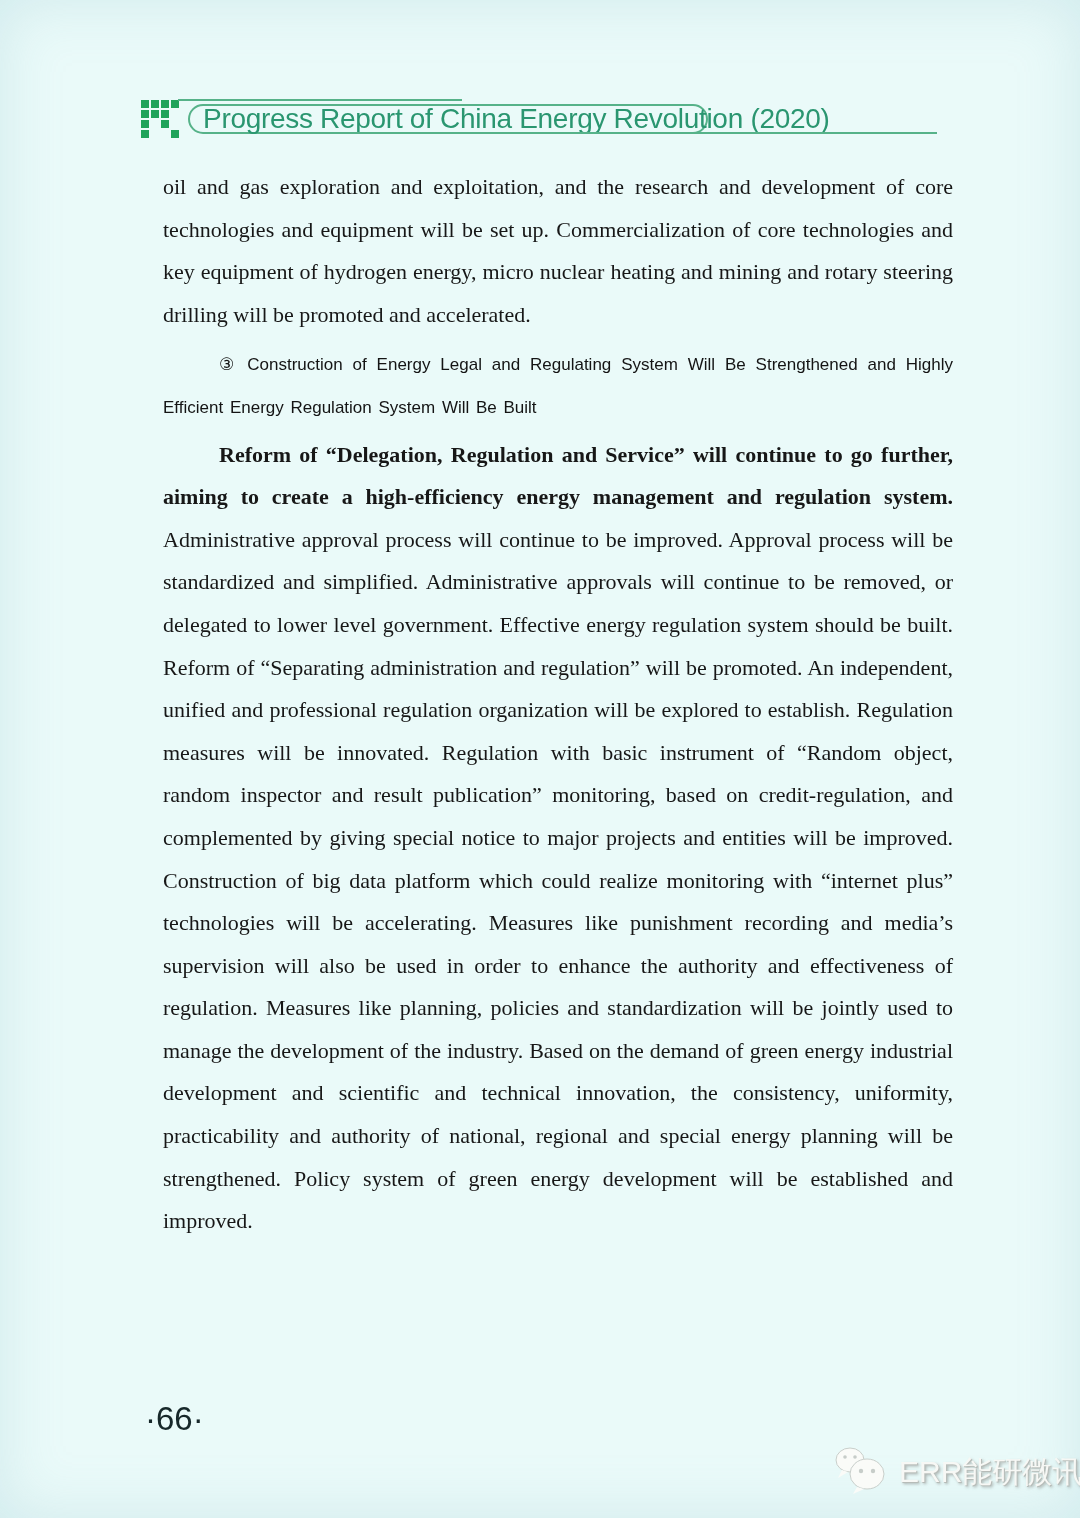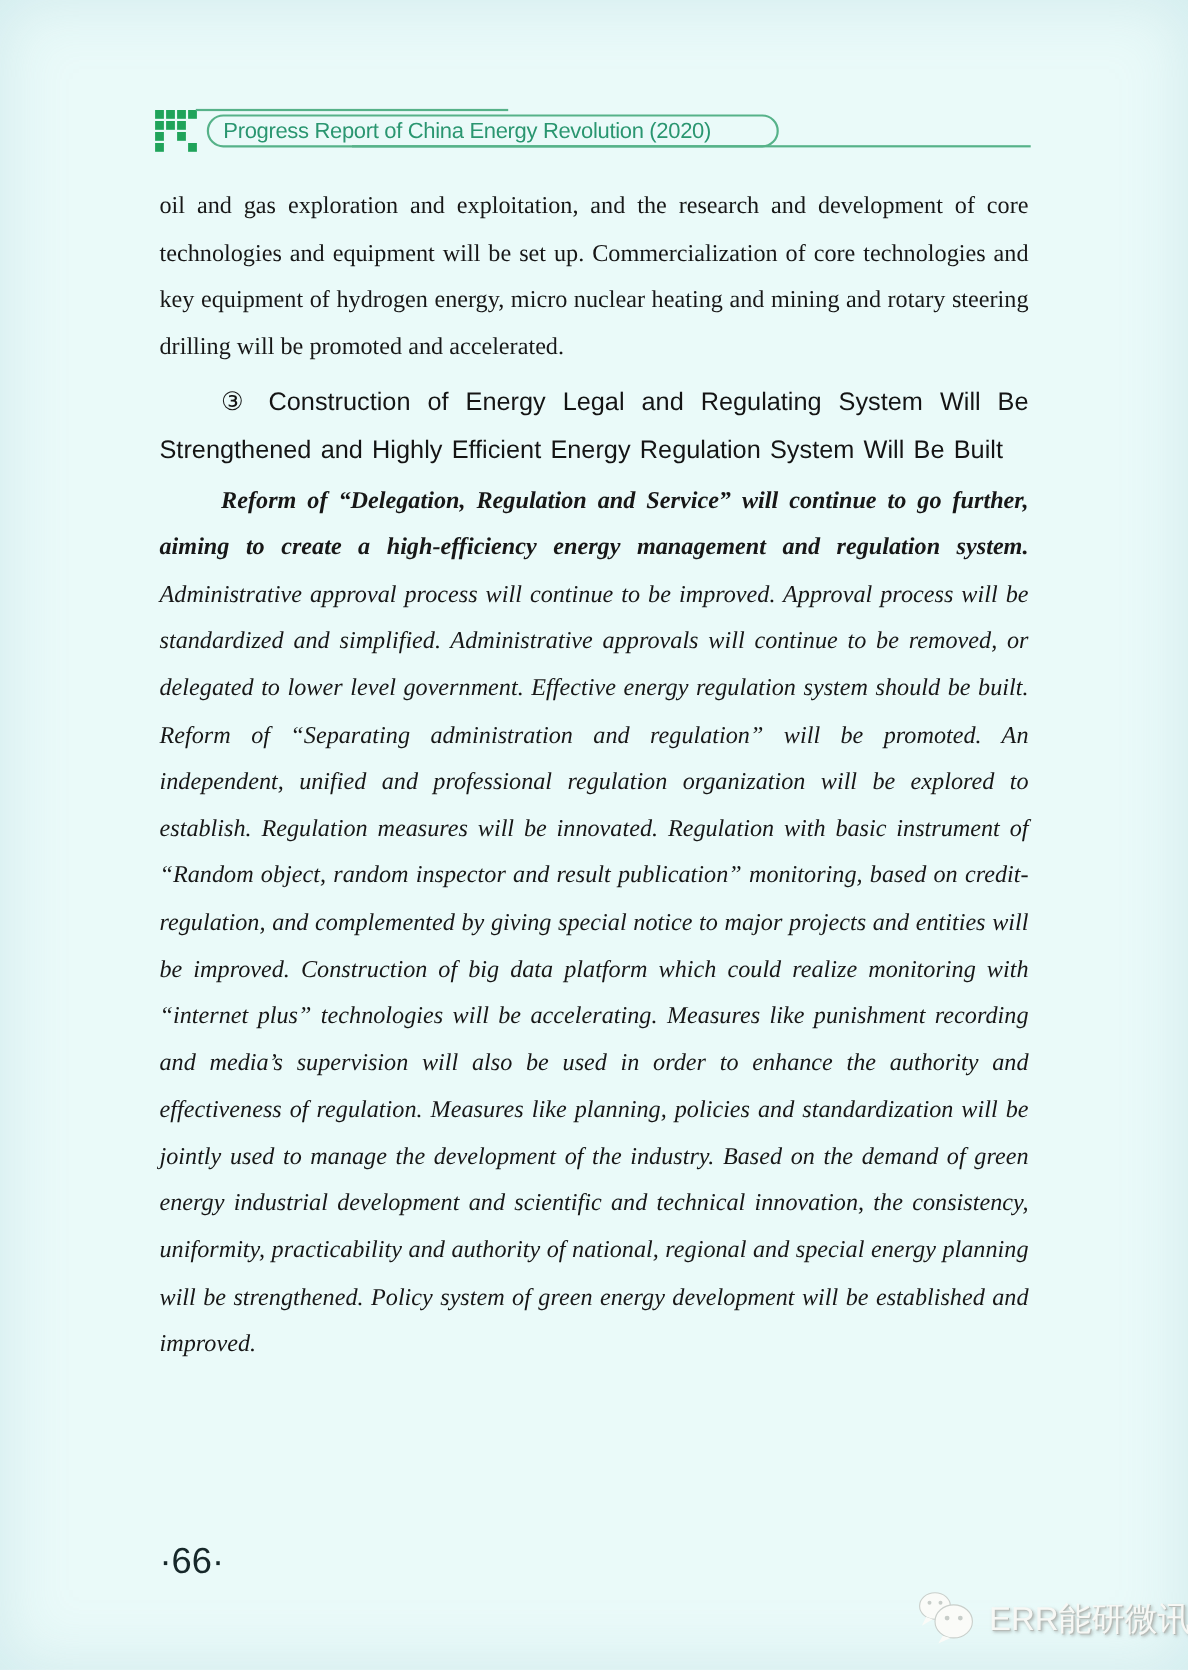--- a/index.html
+++ b/index.html
@@ -22,40 +22,40 @@
     position:absolute; left:178px; top:99px; width:284px; height:2px;
     background:#56b289;
   }
   .title-pill {
     position:absolute; left:188px; top:104px; width:520px; height:30px;
     border:2px solid #56b289; border-radius:16px; box-sizing:border-box;
     display:flex; align-items:center; padding-left:13px;
   }
   .title-pill span {
     font-family:"Liberation Sans","DejaVu Sans",sans-serif;
-    font-size:20px; letter-spacing:-0.3px; color:#2a9670; white-space:nowrap;
+    font-size:28px; letter-spacing:-0.3px; color:#2a9670; white-space:nowrap;
   }
   .header-underline {
     position:absolute; left:320px; top:132px; width:617px; height:2px;
     background:#56b289;
   }
   
   .content {
-    position:absolute; left:145px; top:166px; width:790px;
+    position:absolute; left:163px; top:166px; width:790px;
     font-size:22px; line-height:42.6px; text-align:justify;
   }
   .content p { margin:0; }
   .section-heading {
     margin:8px 0 0 0; font-weight:normal;
     font-family:"Liberation Sans","DejaVu Sans",sans-serif;
-    font-size:23px; line-height:42.6px; color:#141414;
+    font-size:17px; line-height:42.6px; color:#141414;
     text-indent:56px; text-align:justify; word-spacing:2px;
   }
   .indent { text-indent:56px; }
-  .p-reform { margin-top:4px !important;font-style:italic; }
+  .p-reform { margin-top:4px !important; }
   .p-reform strong { font-weight:bold; }
   
   .page-number {
     position:absolute; left:145px; top:1400px;
     font-family:"Liberation Sans","DejaVu Sans",sans-serif;
     font-size:33px; color:#17282a;
   }
   .watermark {
     position:absolute; left:833px; top:1445px;
     display:flex; align-items:center; gap:10px;

